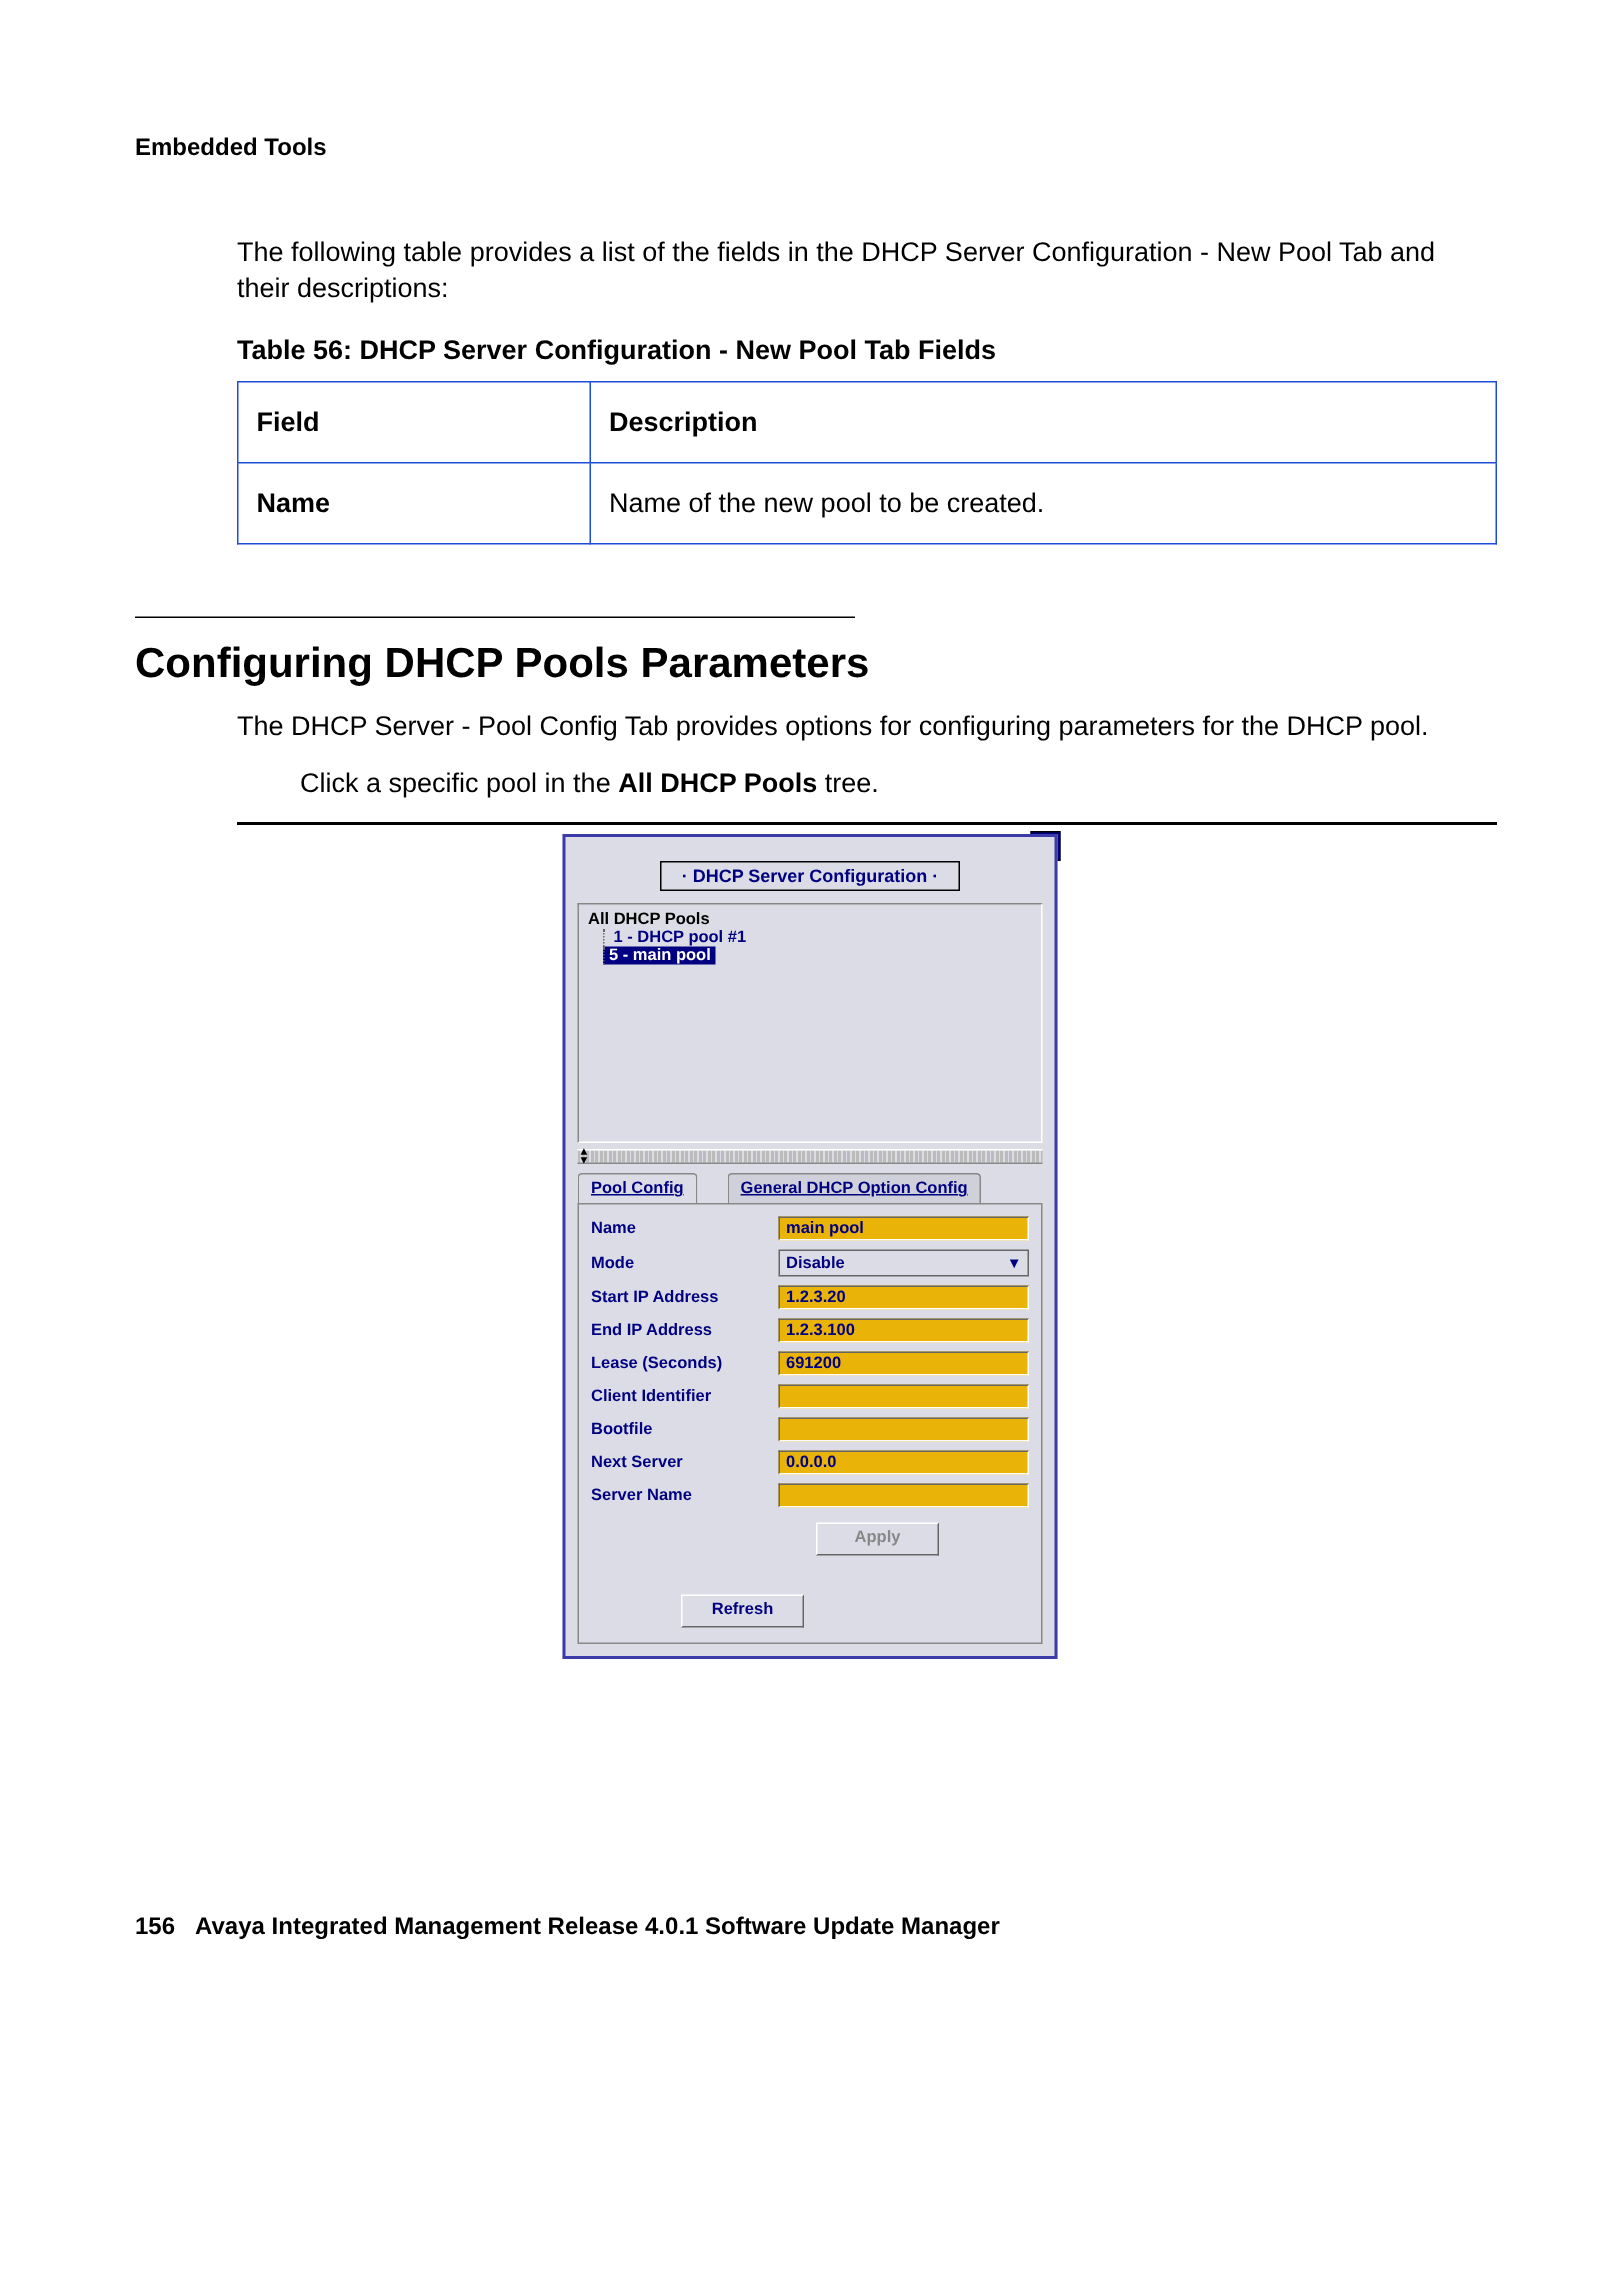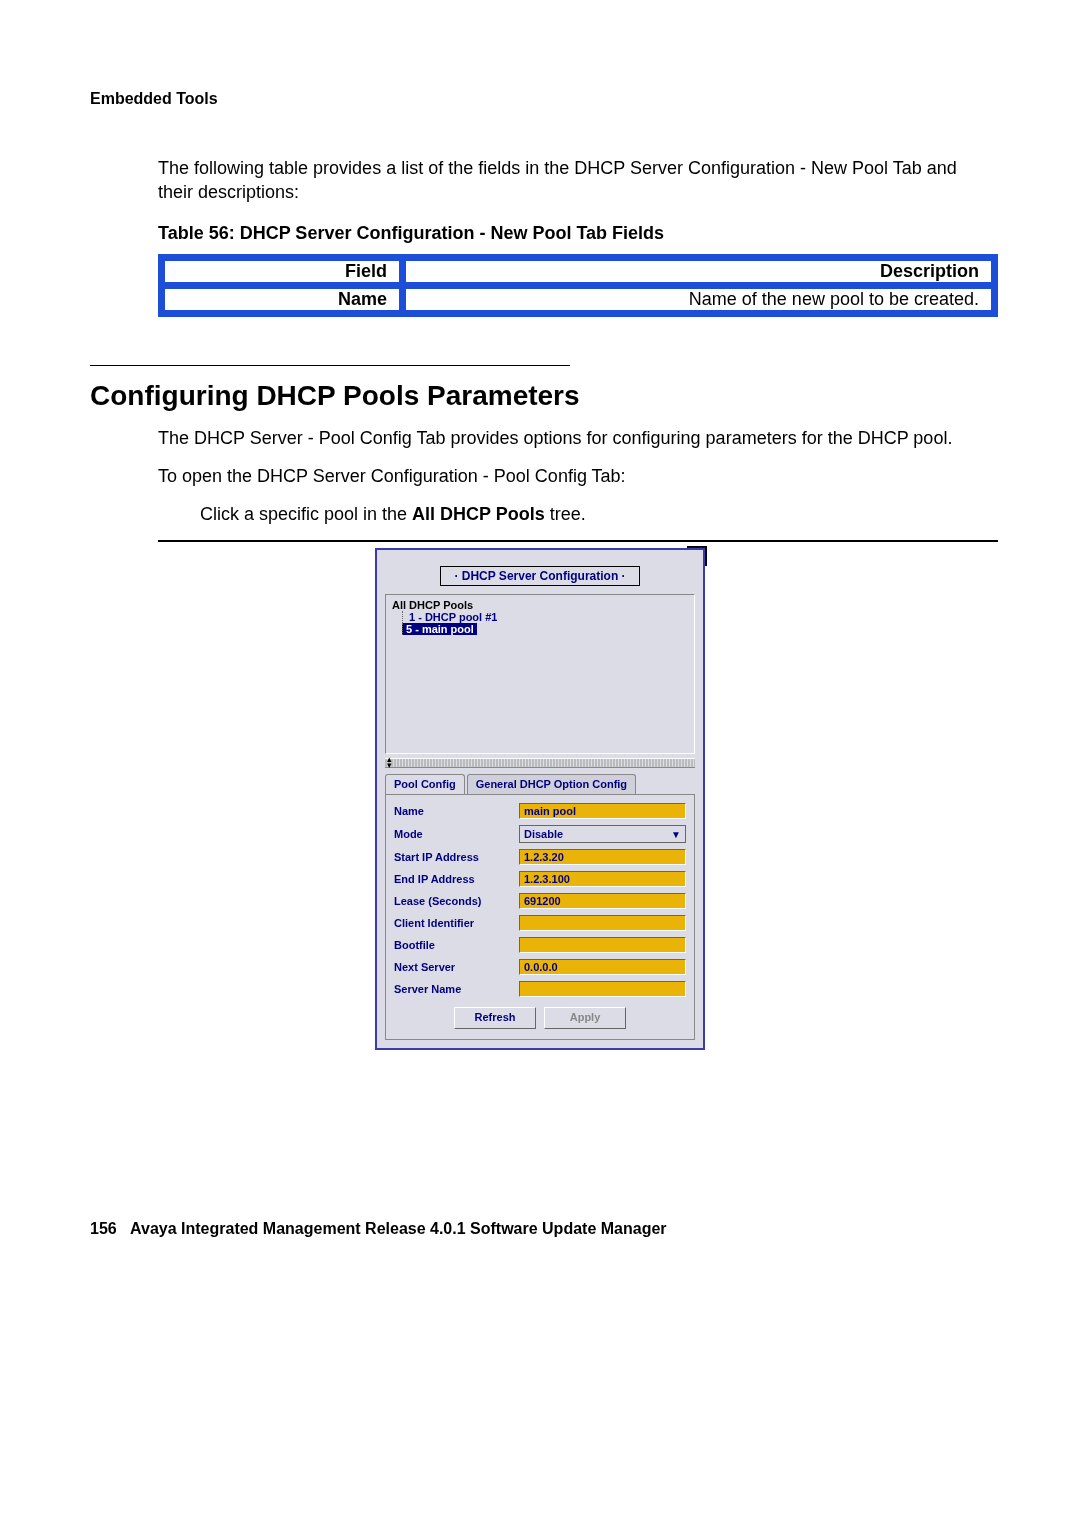--- a/index.html
+++ b/index.html
@@ -28,23 +28,23 @@
     font-size: 18px;
     margin: 18px 0 10px 68px;
   }
   table.fields {
     border-collapse: collapse;
     margin-left: 68px;
     width: 840px;
     font-size: 18px;
   }
   table.fields th, table.fields td {
-    border: 7px solid #1d4ed8;
-    padding: 0 12px;
-    text-align: right;
+    border: 1px solid #1d4ed8;
+    padding: 16px 12px;
+    text-align: left;
     vertical-align: top;
   }
   table.fields th {
     font-weight: bold;
   }
   .after-table { margin-top: 14px; }
   hr.section-rule {
     border: none;
     border-top: 1px solid #000;
     width: 480px;
@@ -147,21 +147,22 @@
     font-size: 11px;
     font-weight: bold;
   }
   .tab {
     border: 1px solid #888;
     border-bottom: none;
     background: #d0d0da;
     color: #000080;
     padding: 3px 8px 4px 8px;
     border-radius: 3px 3px 0 0;
-    margin-right: 2px;
+    margin-right: 20px;
+    text-decoration: underline;
   }
   .tab.active {
     background: #dcdce6;
   }
   .form-panel {
     margin: 0 8px 8px 8px;
     border: 1px solid #888;
     background: #dcdce6;
     padding: 8px 8px 10px 8px;
   }
@@ -217,21 +218,21 @@
     border-top: 1px solid #fff;
     border-left: 1px solid #fff;
     border-right: 1px solid #666;
     border-bottom: 1px solid #666;
     background: #dcdce6;
     font-size: 11px;
     font-weight: bold;
     text-align: center;
     line-height: 18px;
   }
-  .app-button.enabled { color: #000080; }
+  .app-button.enabled { color: #000080; margin-top: 48px; }
   .app-button.disabled { color: #888; }
   .footer {
     font-weight: bold;
     font-size: 16px;
     margin-top: 170px;
   }
 </style>
 </head>
 <body>
 
@@ -255,21 +256,20 @@
     </tr>
   </tbody>
     </table>
 
 
   <hr class="section-rule">
 
   <h2 class="section-title">Configuring DHCP Pools Parameters</h2>
 
   <p class="body-text">The DHCP Server - Pool Config Tab provides options for configuring parameters for the DHCP pool.</p>
-  <p class="body-text">To open the DHCP Server Configuration - Pool Config Tab:</p>
   <p class="body-text indent2">
     <span>Click a specific pool in the </span><b>All DHCP Pools</b><span> tree.</span>
   </p>
 
   <hr class="figure-rule-top">
 
   <div class="applet-wrap">
     <div class="close-box">⊠</div>
     <div class="applet-outer">
       <div class="applet-titlebox">· DHCP Server Configuration ·</div>

